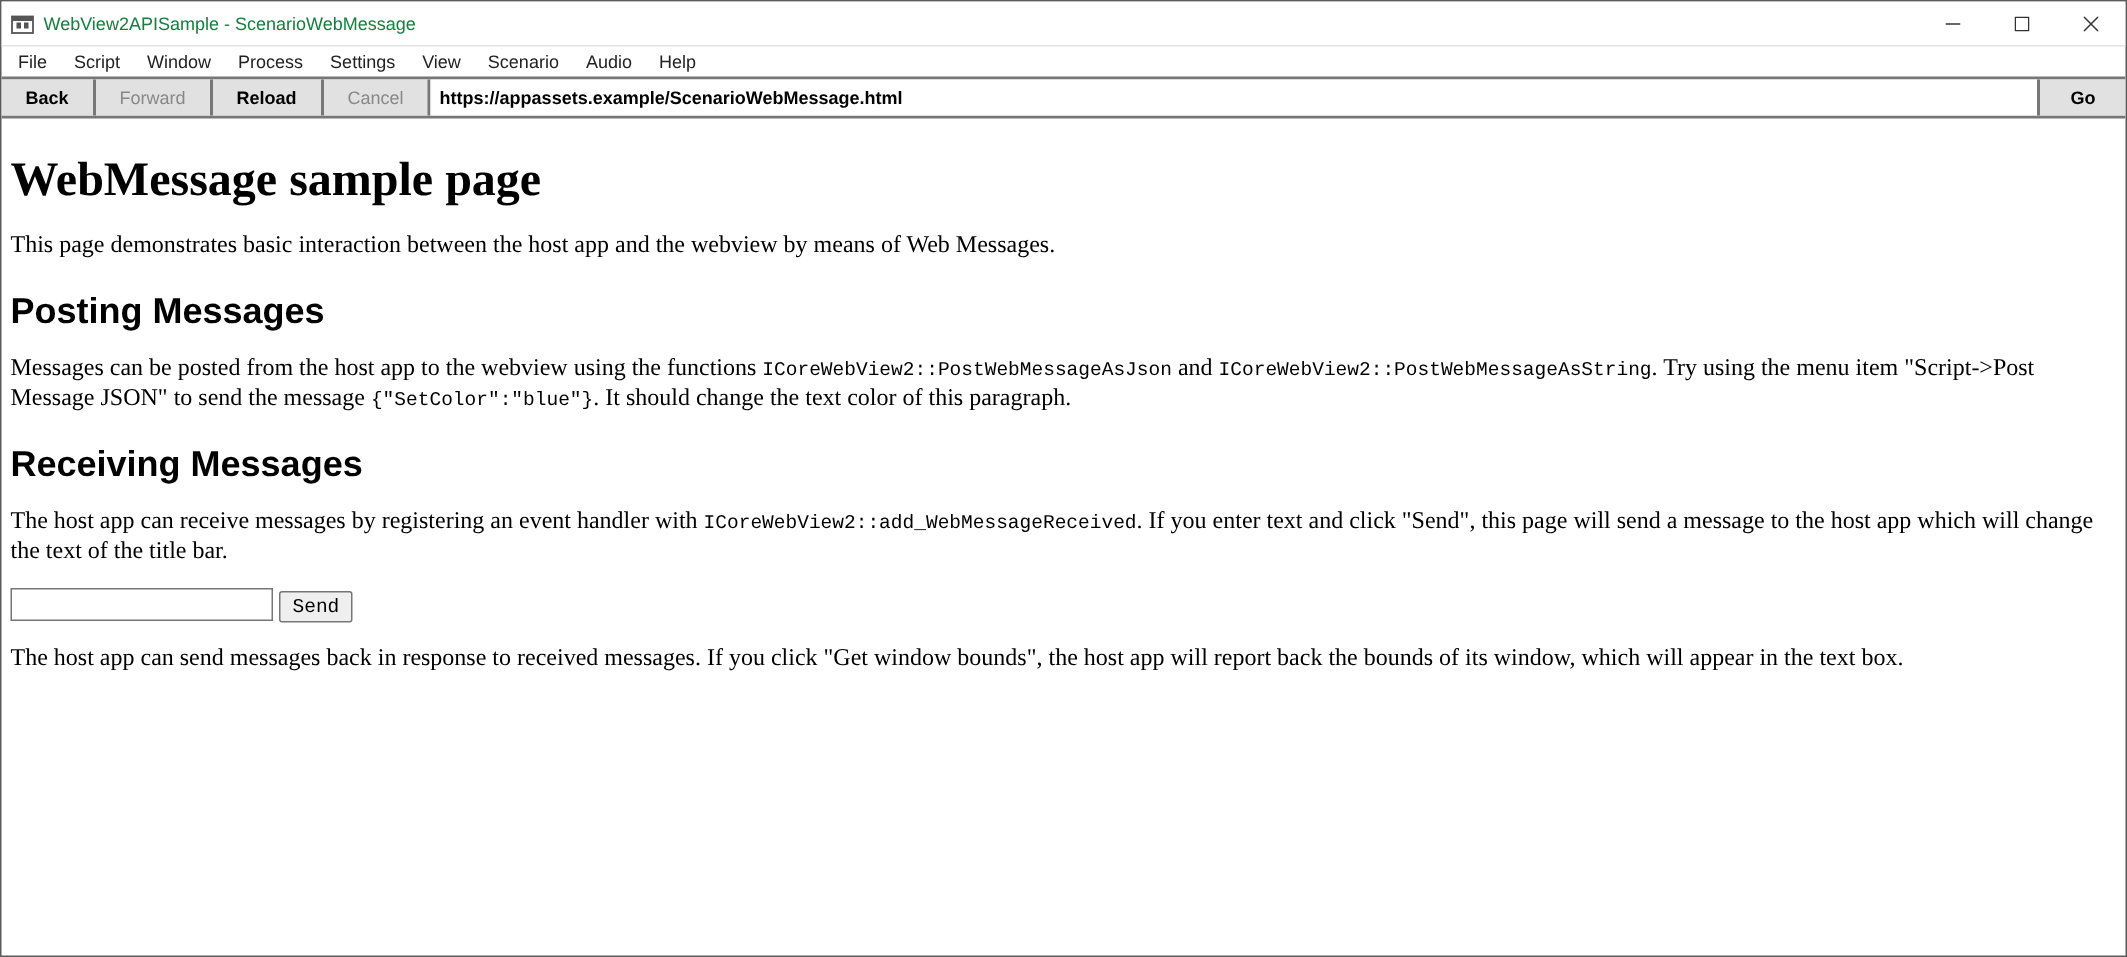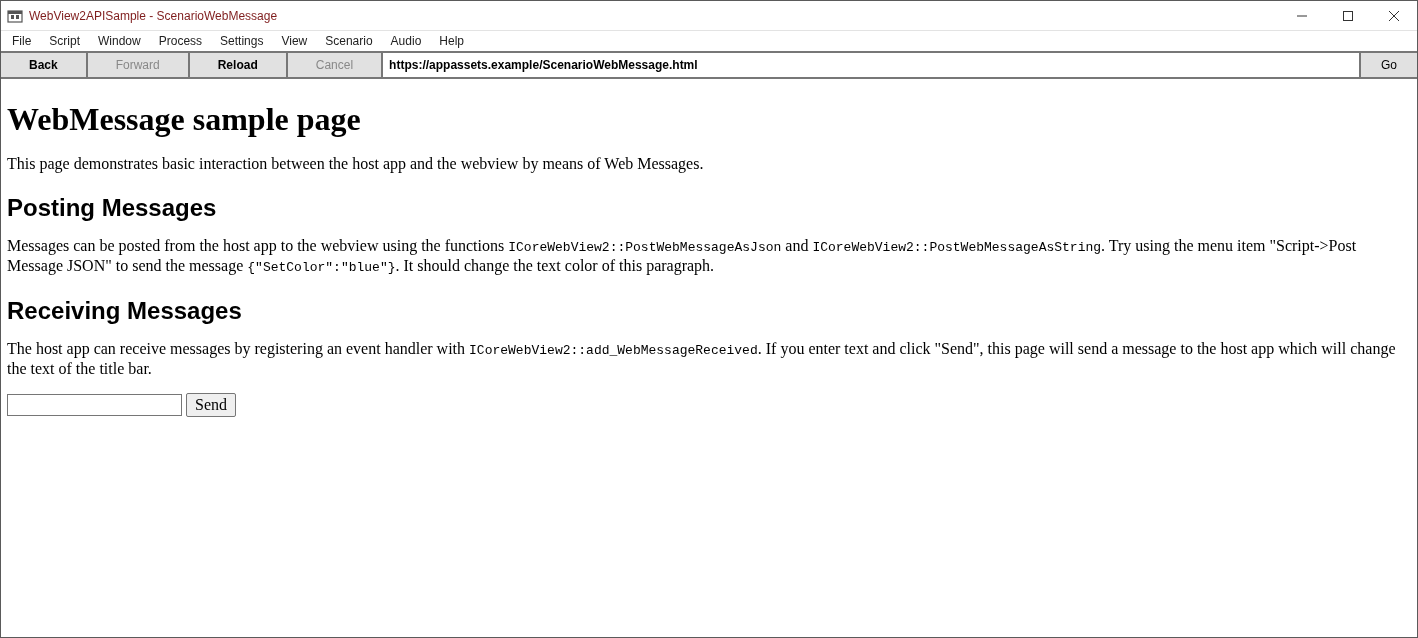--- a/index.html
+++ b/index.html
@@ -17,21 +17,21 @@
     overflow: hidden;
   }
 
   
   .titlebar {
     height: 30px;
     background: #fff;
     display: flex;
     align-items: center;
     padding: 0 0 0 6px;
-    color: #7f1d1d;
+    color: #15803d;
     border-bottom: 1px solid #e3e3e3;
   }
   .titlebar .app-icon {
     width: 16px; height: 16px;
     margin-right: 6px;
     display: flex; align-items: center; justify-content: center;
   }
   .titlebar .title-text { flex: 0 0 auto; }
   .titlebar .spacer { flex: 1 1 auto; }
   .win-btn {
@@ -65,42 +65,42 @@
   }
   .nav-btn {
     border: 2px solid #777;
     border-top: none;
     border-bottom: none;
     border-left: none;
     background: #e1e1e1;
     font-family: "Segoe UI", Tahoma, sans-serif;
     font-size: 12px;
     font-weight: 700;
-    padding: 0 28px;
+    padding: 0 16px;
     display: flex; align-items: center; justify-content: center;
     color: #000;
   }
   .toolbar .nav-btn:first-child { border-left: none; }
   .nav-btn.disabled { color: #888; font-weight: 400; text-align: center; }
   .addr {
     flex: 1 1 auto;
     border: none;
     padding: 0 6px;
     font-family: "Segoe UI", Tahoma, sans-serif;
     font-size: 12px;
     font-weight: 700;
     outline: none;
   }
   .go-btn {
     border: 2px solid #777;
     border-top: none; border-bottom: none; border-right: none;
     background: #e1e1e1;
     font-family: "Segoe UI", Tahoma, sans-serif;
     font-size: 12px;
-    font-weight: 400;
+    font-weight: 700;
     padding: 0 20px;
   }
 
   
   .content {
     flex: 1 1 auto;
     padding: 6px 16px 6px 6px;
     font-family: "Times New Roman", Times, serif;
     font-size: 16px;
     color: #000;
@@ -134,22 +134,22 @@
     height: 22px;
     border: 1px solid #767676;
     background: #fff;
     font-size: 13px;
   }
   .content button.native {
     background: #efefef;
     border: 1px solid #767676;
     border-radius: 2px;
     padding: 2px 8px;
-    font-family: Liberation Serif, serif;
-    font-size: 16px;
+    font-family: Liberation Mono, monospace;
+    font-size: 13px;
   }
   .content textarea {
     width: 168px;
     height: 64px;
     border: 1px solid #767676;
     resize: both;
     display: block;
   }
 </style>
 </head>
@@ -216,13 +216,14 @@
 
   <h2>Receiving Messages</h2>
   <p>
     <span>The host app can receive messages by registering an event handler with </span><code>ICoreWebView2::add_WebMessageReceived</code><span>. If you enter text and click "Send", this page will send a message to the host app which will change the text of the title bar.</span>
   </p>
   <div class="form-row">
     <input type="text" class="small" style="">
     <button class="native">Send</button>
   </div>
 
+  <p>The host app can send messages back in response to received messages. If you click "Get window bounds", the host app will report back the bounds of its window, which will appear in the text box.</p>
 </div>
 
 </body></html>

